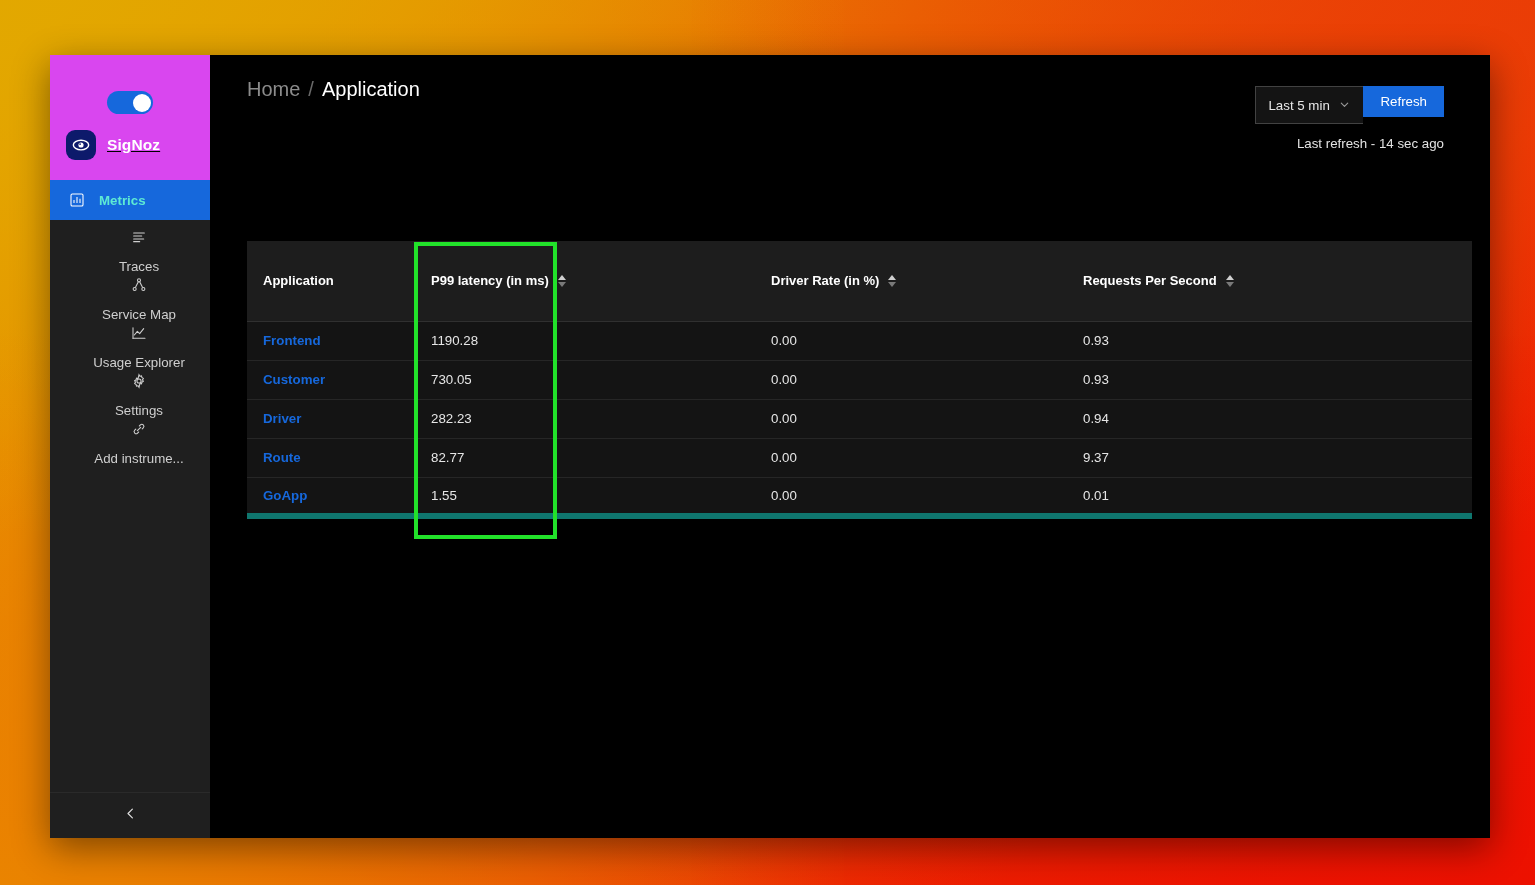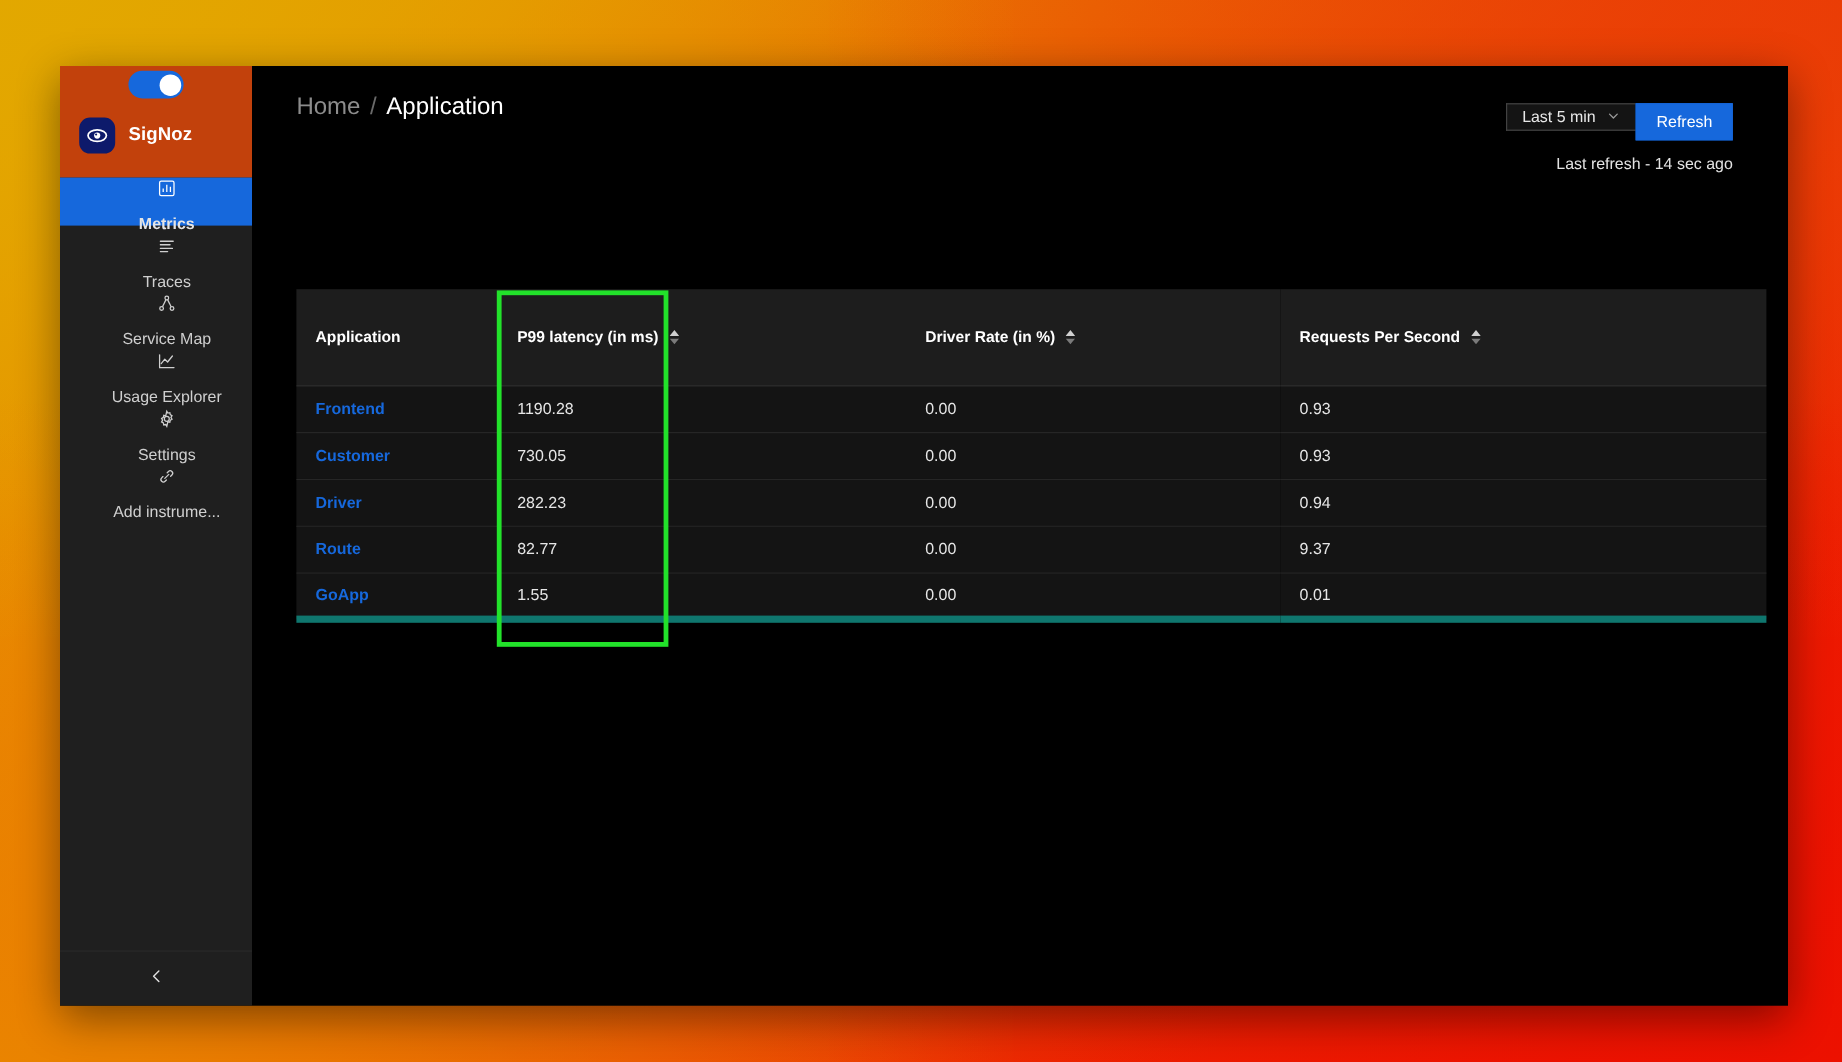--- a/index.html
+++ b/index.html
@@ -44,23 +44,24 @@
   .sidebar {
     width: 160px;
     flex: 0 0 160px;
     background: #1f1f1f;
     display: flex;
     flex-direction: column;
     position: relative;
   }
 
   .sidebar-top {
-    padding-top: 4px;
-    background: #c2410c;
+    padding-top: 36px;
+    background: #d946ef;
     padding-bottom: 14px;
+    text-decoration: underline;
   }
 
   .theme-toggle-wrap {
     display: flex;
     justify-content: center;
     margin-bottom: 16px;
   }
   .theme-toggle {
     width: 46px;
     height: 23px;
@@ -108,23 +109,22 @@
     gap: 14px;
     padding-left: 18px;
     color: #cfcfcf;
     font-size: 13.3px;
     cursor: pointer;
     white-space: nowrap;
   }
   .nav-item + .nav-item { margin-top: 8px; flex-direction: column; }
   .nav-item.active {
     background: #1668dc;
-    color: #e5e5e5;
+    color: #5eead4;
     font-weight: bold;
-    flex-direction: column;
   }
   .nav-icon { width: 17px; height: 17px; display:flex; align-items:center; justify-content:center; flex:0 0 17px;}
   .nav-icon svg { display:block; }
 
   .sidebar-spacer { flex: 1 1 auto; }
 
   .sidebar-collapse {
     height: 46px;
     border-top: 1px solid #2a2a2a;
     display: flex;
@@ -166,21 +166,21 @@
     position: absolute;
     right: 46px;
     top: 31px;
     display: flex;
     flex-direction: column;
     align-items: flex-end;
   }
   .controls-row { display: flex; align-items: stretch; }
 
   .time-select {
-    height: 23px;
+    height: 38px;
     min-width: 108px;
     background: #141414;
     border: 1px solid #424242;
     border-right: none;
     color: #e8e8e8;
     font-size: 13.3px;
     display: flex;
     align-items: center;
     gap: 9px;
     padding: 0 10px 0 12px;

